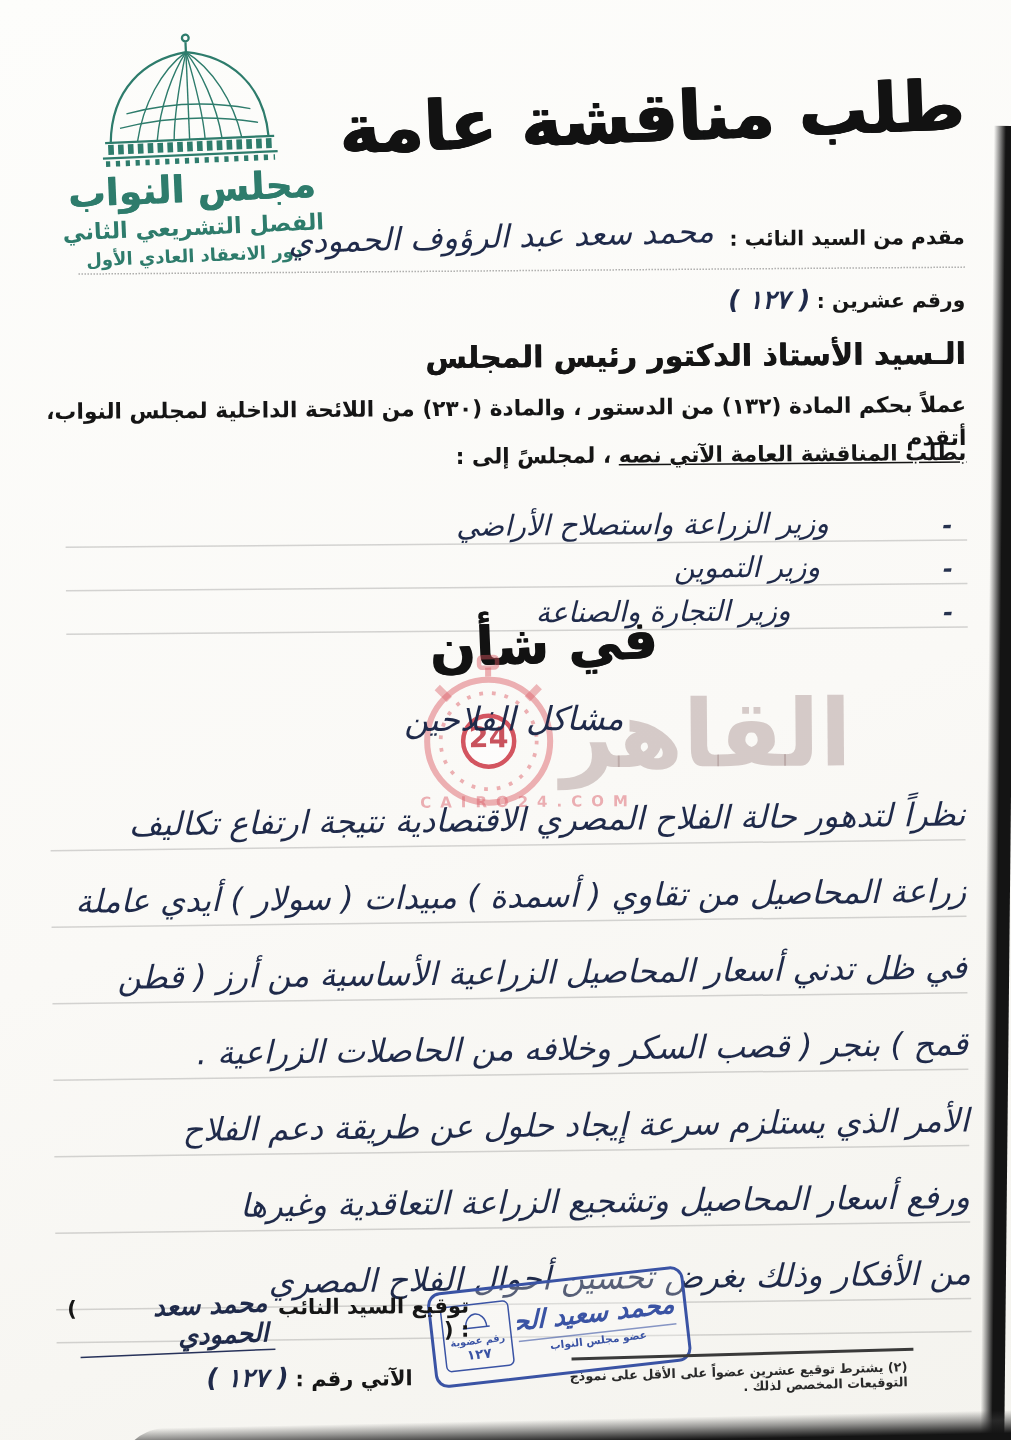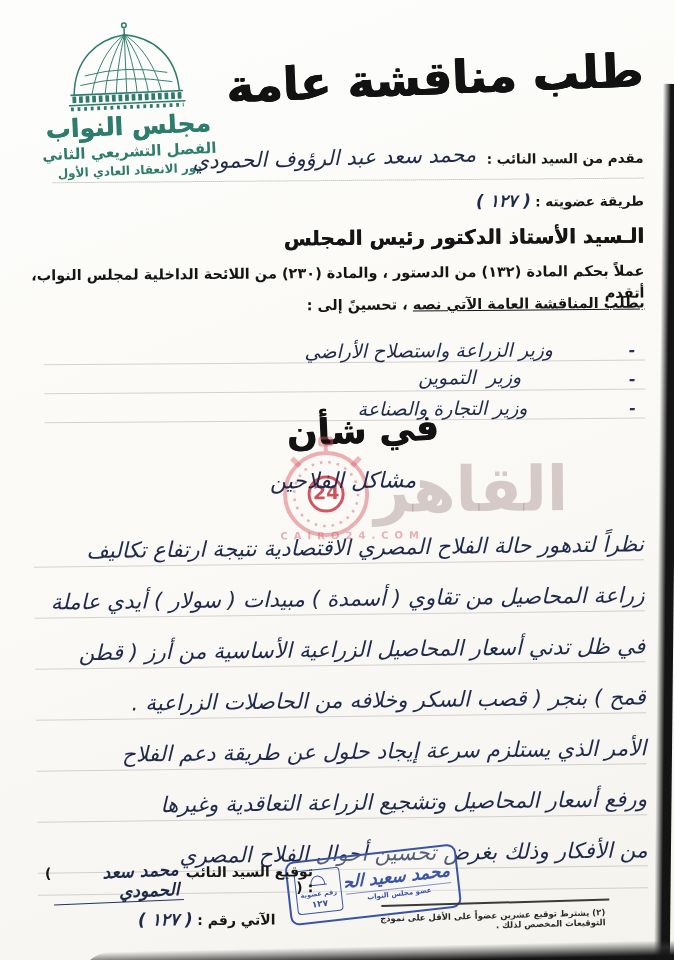--- a/index.html
+++ b/index.html
@@ -37,21 +37,21 @@
          font-weight:bold;text-align:right;line-height:1.5;}
   .request{position:absolute;top:297px;right:28px;font-size:14.5px;font-weight:bold;}
   .request .u{text-decoration:underline;}
   
   .ministers{position:absolute;top:334px;right:28px;left:45px;}
   .minister-row{display:flex;align-items:flex-end;height:28px;
                 border-bottom:1px solid rgba(120,120,120,0.30);}
   .minister-row .dash{width:26px;text-align:center;color:#26324f;font-weight:bold;}
   .minister-row .m-text{font-size:19px;}
   .minister-row.m0 .m-text{margin-right:66px;}
-  .minister-row.m1 .m-text{margin-right:98px;font-family:Liberation Mono, monospace;}
+  .minister-row.m1 .m-text{margin-right:72px;}
   .minister-row.m2 .m-text{margin-right:92px;}
   
   .regarding{position:absolute;top:410px;left:258px;width:210px;text-align:center;
              font-size:36px;font-weight:bold;color:#121212;transform:rotate(-2deg);
              text-shadow:0.6px 0 0 currentColor;}
   .subject{position:absolute;top:468px;left:228px;width:230px;text-align:center;
            font-size:22px;z-index:2;}
   
   .watermark{position:absolute;top:436px;left:232px;width:336px;z-index:1;opacity:0.9;}
   .wm-row{display:flex;align-items:center;justify-content:flex-start;gap:2px;}
@@ -134,30 +134,30 @@
     </div>
 
     <div class="doc-title">طلب مناقشة عامة</div>
 
     <div class="row-submitted">
       <span class="pr">مقدم من السيد النائب :</span>
       <span class="hw">محمد سعد عبد الرؤوف الحمودي</span>
     </div>
 
     <div class="row-membership">
-      <span class="pr">طريقة عضويته :</span>
+      <span class="pr">ورقم عشرين :</span>
       <span class="hw">( ١٢٧ )</span>
     </div>
 
     <div class="addressee">الـسيد الأستاذ الدكتور رئيس المجلس</div>
 
     <div class="legal">عملاً بحكم المادة (١٣٢) من الدستور ، والمادة (٢٣٠) من اللائحة الداخلية لمجلس النواب، أتقدم</div>
 
     <div class="request">
-      <span class="u">بطلب المناقشة العامة الآتي نصه</span><span> ، تحسينً إلى :</span>
+      <span class="u">بطلب المناقشة العامة الآتي نصه</span><span> ، لمجلسً إلى :</span>
     </div>
 
     <div class="ministers">
       <div class="minister-row m0">
         <span class="dash hw">-</span>
         <span class="m-text hw">وزير الزراعة واستصلاح الأراضي</span>
       </div>
       <div class="minister-row m1">
         <span class="dash hw">-</span>
         <span class="m-text hw">وزير التموين</span>

